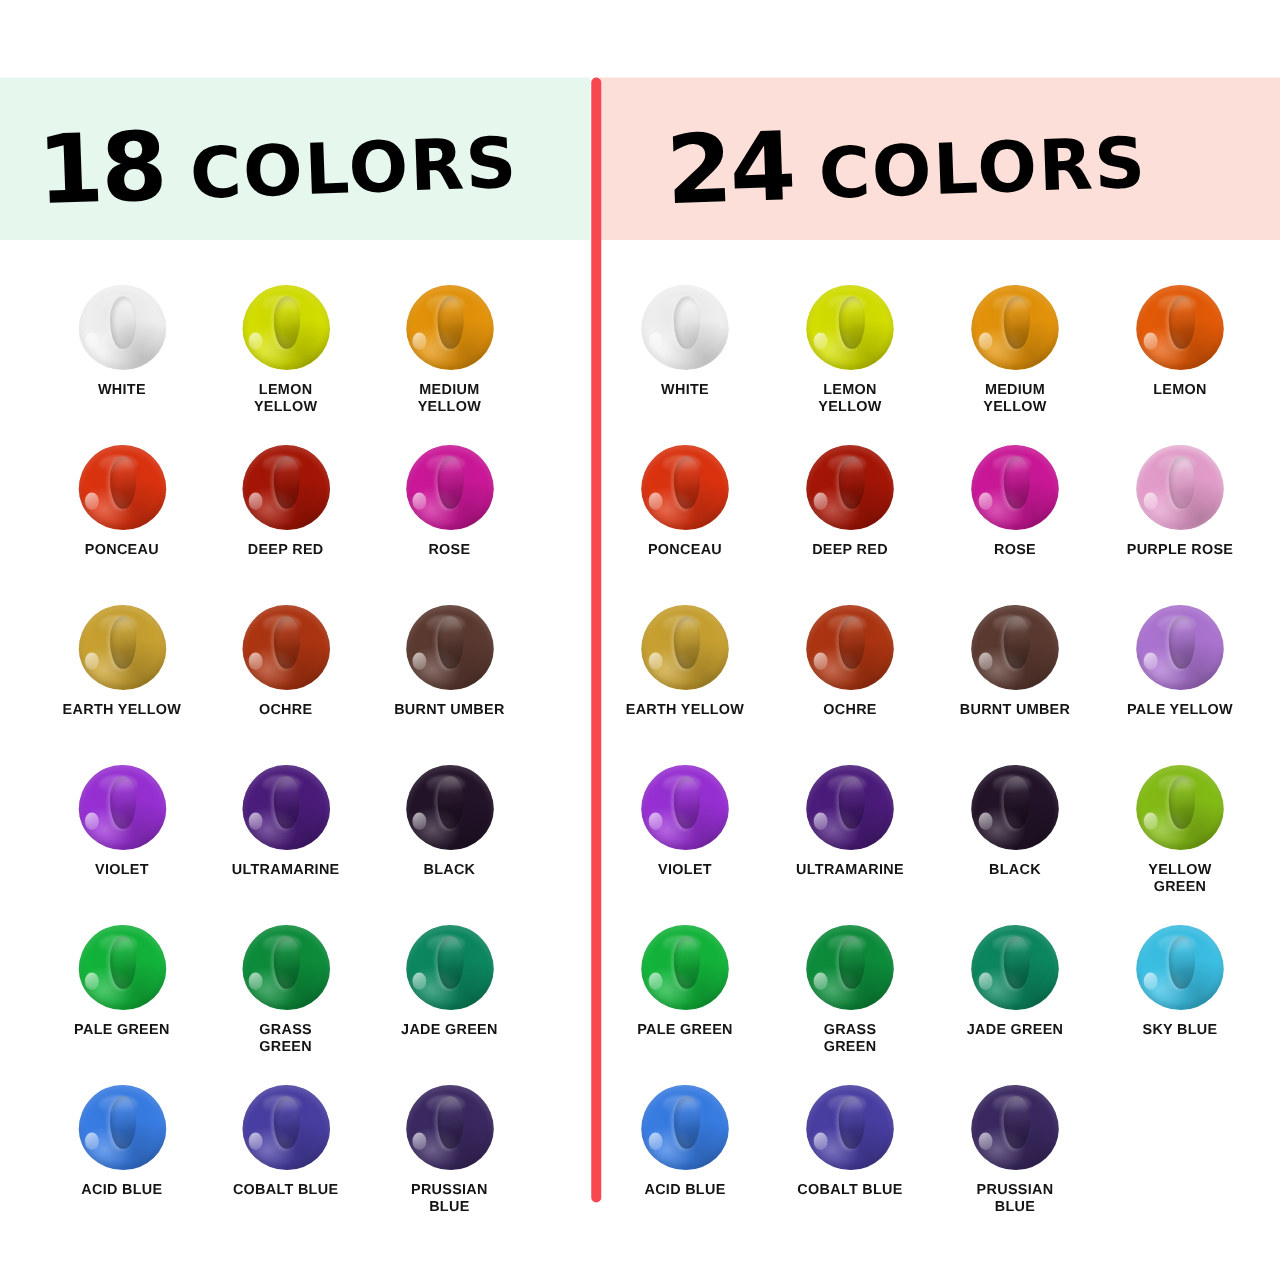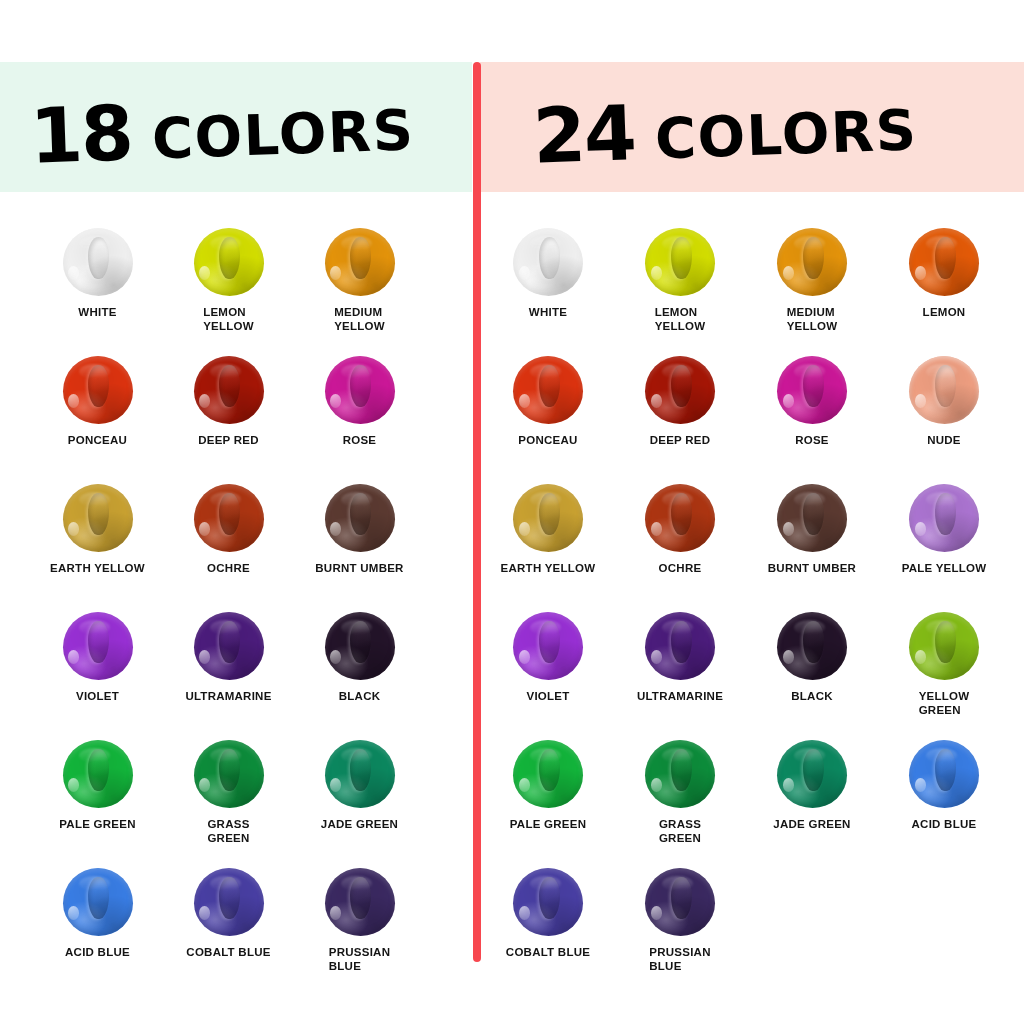--- a/index.html
+++ b/index.html
@@ -190,21 +190,21 @@
       linear-gradient(170deg,
         rgba(255,255,255,0.55) 0%,
         rgba(255,255,255,0.18) 34%,
         rgba(0,0,0,0.06) 68%,
         rgba(0,0,0,0.10) 100%);
   }
 
   
   .label {
     margin-top: 9px;
-    text-align: left;
+    text-align: center;
     font-size: 11.5px;
     font-weight: bold;
     letter-spacing: 0.25px;
     line-height: 1.25;
     color: #141414;
     font-family: "Liberation Sans", "DejaVu Sans", sans-serif;
     max-width: 120px;
     white-space: pre-line;
   }
 </style>
@@ -434,26 +434,26 @@
       </div>
       <div class="swatch">
         <div class="blob" style="background: rgb(207, 24, 155);">
           <div class="gloss2"></div>
           <div class="gloss"></div>
           <div class="rim"></div>
         </div>
         <div class="label">ROSE</div>
       </div>
       <div class="swatch">
-        <div class="blob light" style="background: rgb(242, 161, 131);">
-          <div class="gloss2"></div>
-          <div class="gloss"></div>
-          <div class="rim"></div>
-        </div>
-        <div class="label">NUDE</div>
+        <div class="blob light" style="background: rgb(232, 160, 207);">
+          <div class="gloss2"></div>
+          <div class="gloss"></div>
+          <div class="rim"></div>
+        </div>
+        <div class="label">PURPLE ROSE</div>
       </div>
       <div class="swatch">
         <div class="blob" style="background: rgb(204, 164, 50);">
           <div class="gloss2"></div>
           <div class="gloss"></div>
           <div class="rim"></div>
         </div>
         <div class="label">EARTH YELLOW</div>
       </div>
       <div class="swatch">
@@ -532,20 +532,28 @@
       </div>
       <div class="swatch">
         <div class="blob" style="background: rgb(12, 138, 97);">
           <div class="gloss2"></div>
           <div class="gloss"></div>
           <div class="rim"></div>
         </div>
         <div class="label">JADE GREEN</div>
       </div>
       <div class="swatch">
+        <div class="blob" style="background: rgb(60, 195, 232);">
+          <div class="gloss2"></div>
+          <div class="gloss"></div>
+          <div class="rim"></div>
+        </div>
+        <div class="label">SKY BLUE</div>
+      </div>
+      <div class="swatch">
         <div class="blob" style="background: rgb(58, 127, 232);">
           <div class="gloss2"></div>
           <div class="gloss"></div>
           <div class="rim"></div>
         </div>
         <div class="label">ACID BLUE</div>
       </div>
       <div class="swatch">
         <div class="blob" style="background: rgb(74, 64, 166);">
           <div class="gloss2"></div>

